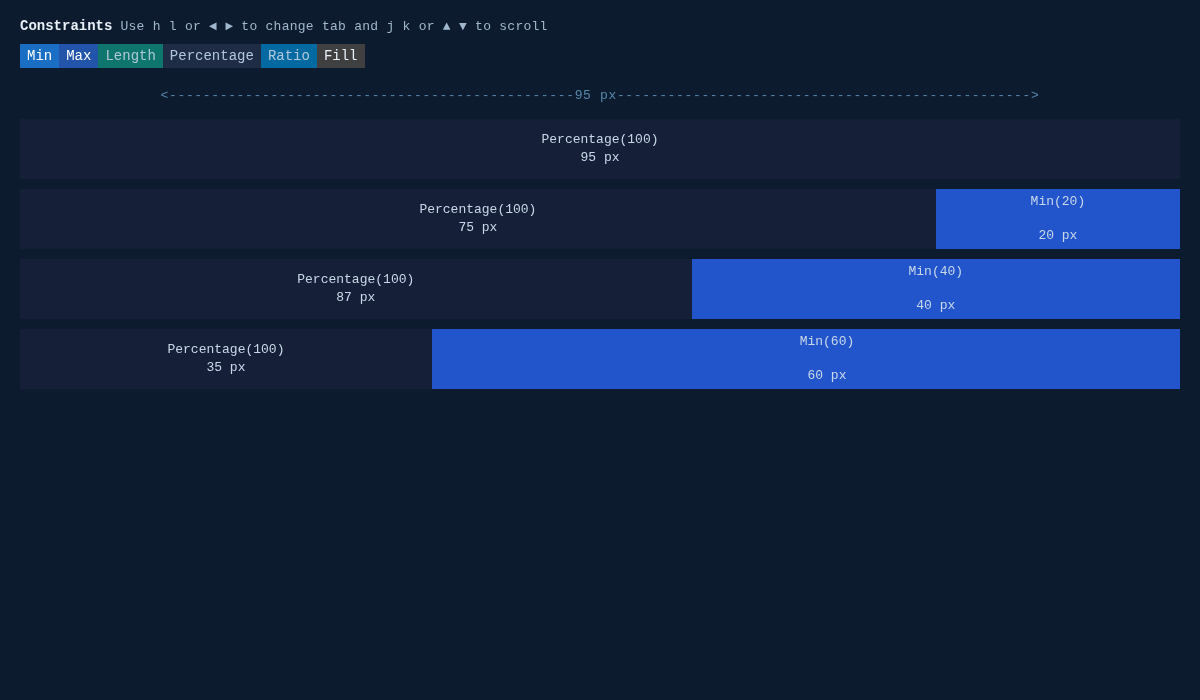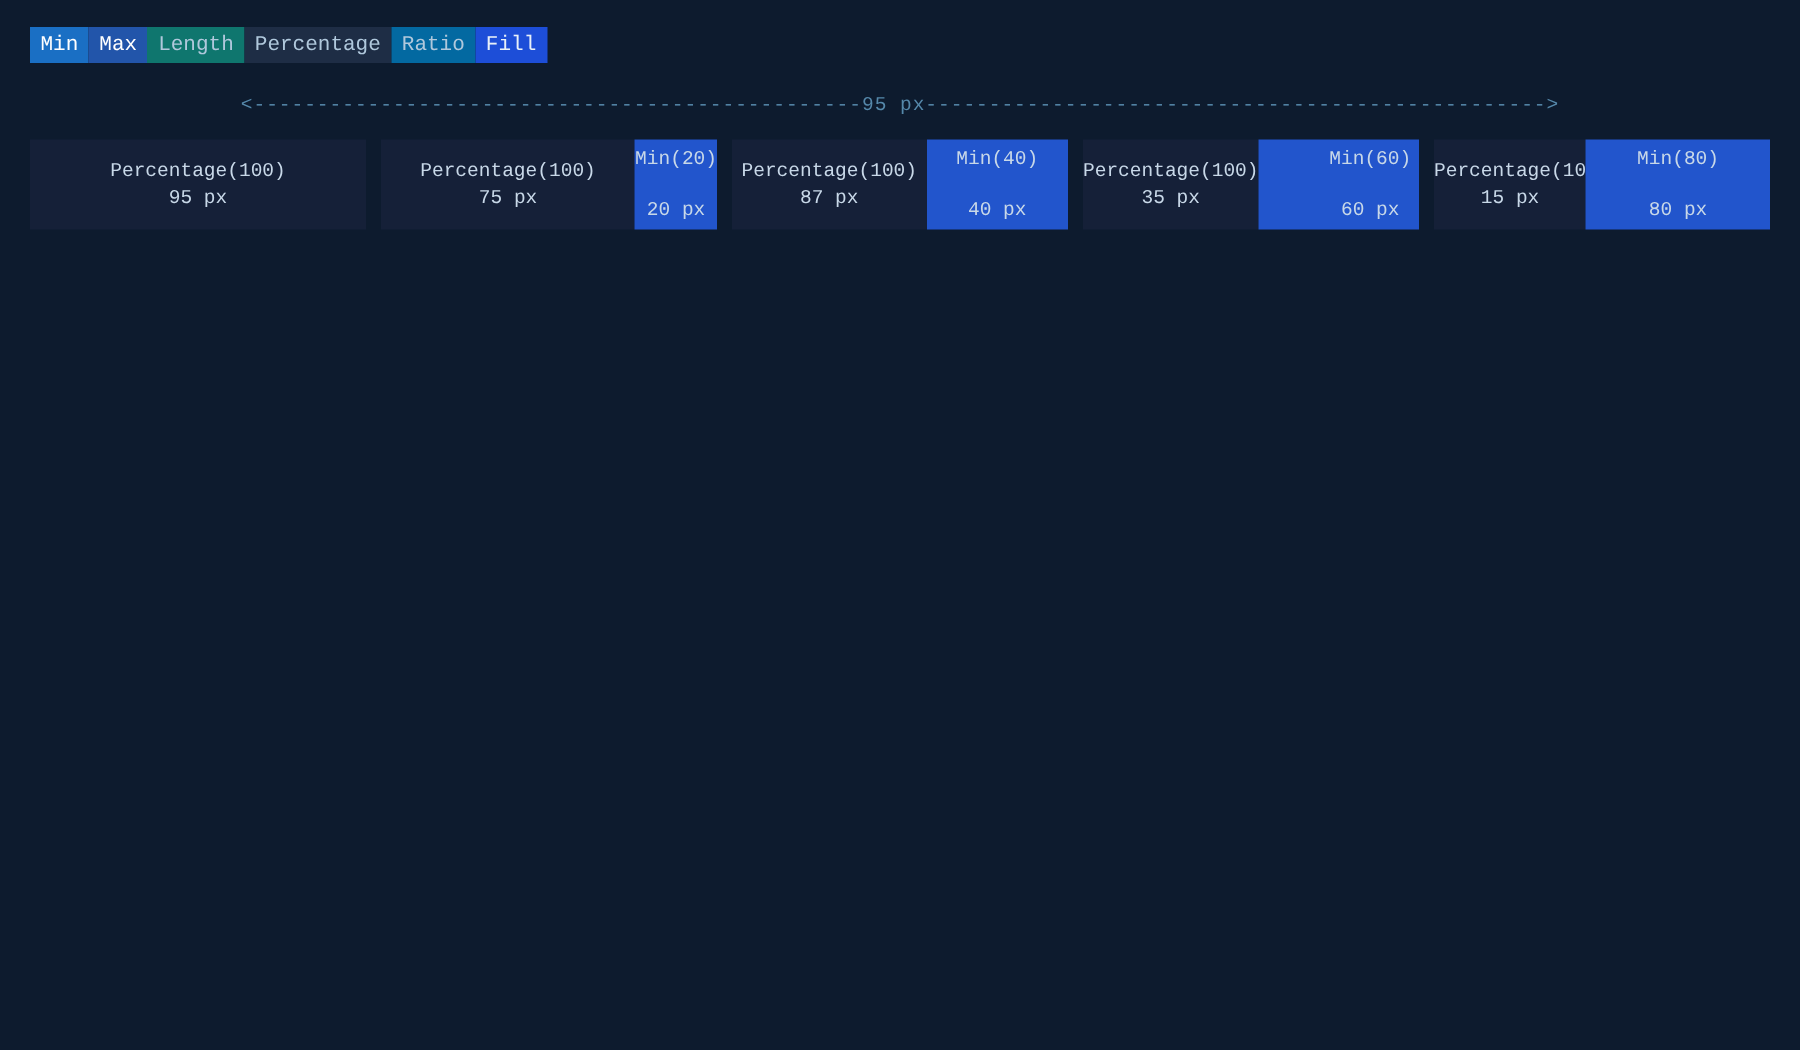--- a/index.html
+++ b/index.html
@@ -70,36 +70,36 @@
       background-color: #1e2d45;
       color: #b0c8dc;
     }
 
     .tab-ratio {
       background-color: #0369a1;
       color: #b0c8dc;
     }
 
     .tab-fill {
-      background-color: #1d4ed8;
+      background-color: #404040;
       color: #e8f0f8;
     }
 
     .ruler-line {
       text-align: center;
       color: #5588aa;
       font-size: 13px;
       letter-spacing: 0.05em;
       padding: 10px 20px 16px 20px;
     }
 
     .bars-container {
       padding: 0 20px;
       display: flex;
-      flex-direction: row;
+      flex-direction: column;
       gap: 10px;
     }
 
     .bar-row {
       display: flex;
       height: 60px;
       width: 100%;
     }
 
     .bar-segment {
@@ -130,20 +130,24 @@
     .seg-value {
       font-size: 13px;
       color: #c8d8e8;
     }
   </style>
 </head>
 <body>
 
 <div>
   <div class="header">
+    <div class="header-top">
+      <span class="constraints-label">Constraints</span>
+      <span class="header-hint">Use h l or ◄ ► to change tab and j k or ▲ ▼ to scroll</span>
+    </div>
     <div class="tabs">
       <button class="tab tab-min">Min</button>
       <button class="tab tab-max">Max</button>
       <button class="tab tab-length">Length</button>
       <button class="tab tab-percentage">Percentage</button>
       <button class="tab tab-ratio">Ratio</button>
       <button class="tab tab-fill">Fill</button>
     </div>
   </div>
 
@@ -184,25 +188,15 @@
       <div class="bar-segment seg-dark" style="flex: 35;">
         <span class="seg-label">Percentage(100)</span>
         <span class="seg-value">35 px</span>
       </div>
       <div class="bar-segment seg-blue" style="flex: 60; padding-left: 42px;">
         <span class="seg-label">Min(60)</span>
         <span class="seg-value">60 px</span>
       </div>
     </div>
 
-    <div class="bar-row">
-      <div class="bar-segment seg-dark" style="flex: 15;">
-        <span class="seg-label">Percentage(10</span>
-        <span class="seg-value">15 px</span>
-      </div>
-      <div class="bar-segment seg-blue" style="flex: 80;">
-        <span class="seg-label">Min(80)</span>
-        <span class="seg-value">80 px</span>
-      </div>
-    </div>
 
   </div>
 </div>
 
 </body></html>

